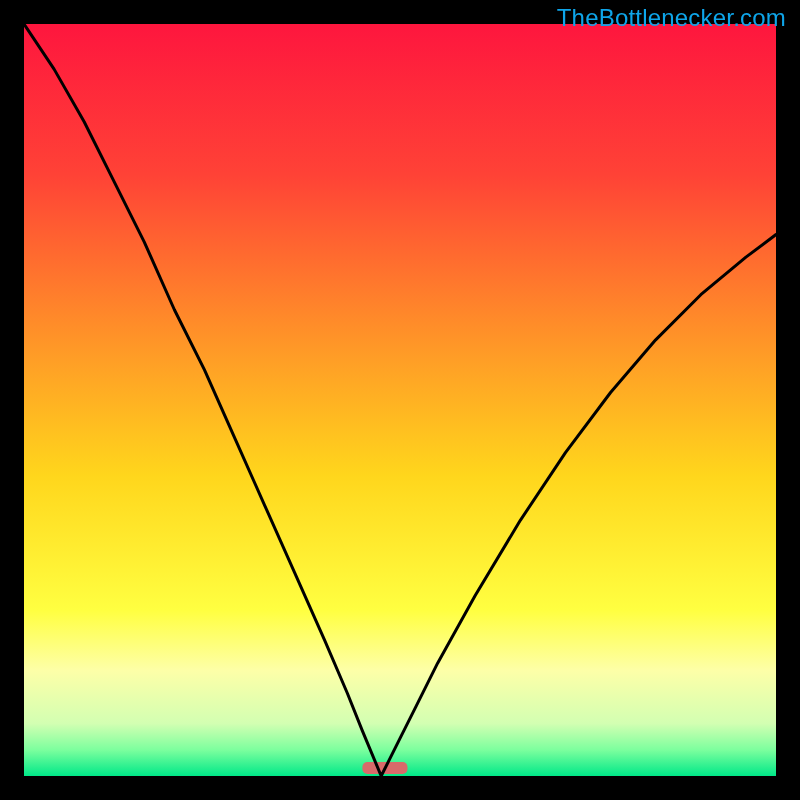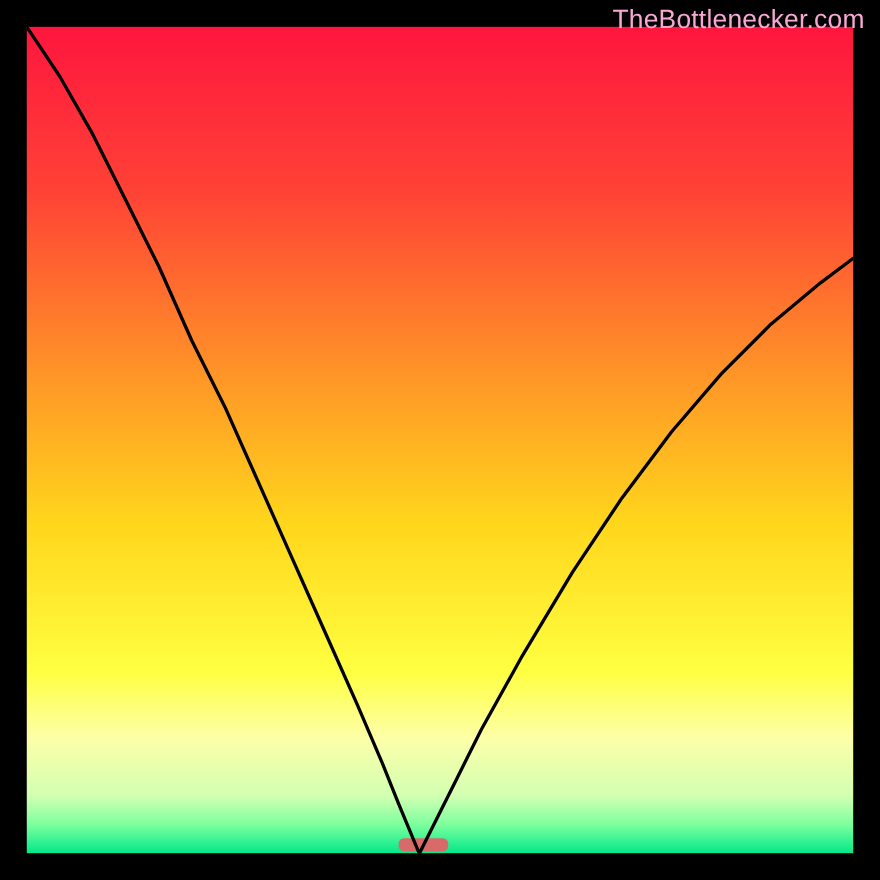--- a/index.html
+++ b/index.html
@@ -22,21 +22,21 @@
     left: 24px;
     top: 24px;
     width: 752px;
     height: 752px;
     overflow: hidden;
   }
   .watermark {
     position: absolute;
     top: 4px;
     right: 14px;
-    color: #f9a8d4;
+    color: #0ea5e9;
     font-size: 24px;
     letter-spacing: 0.2px;
     font-weight: 400;
     user-select: none;
   }
   svg { display: block; }
 </style>
 </head>
 <body>
 

